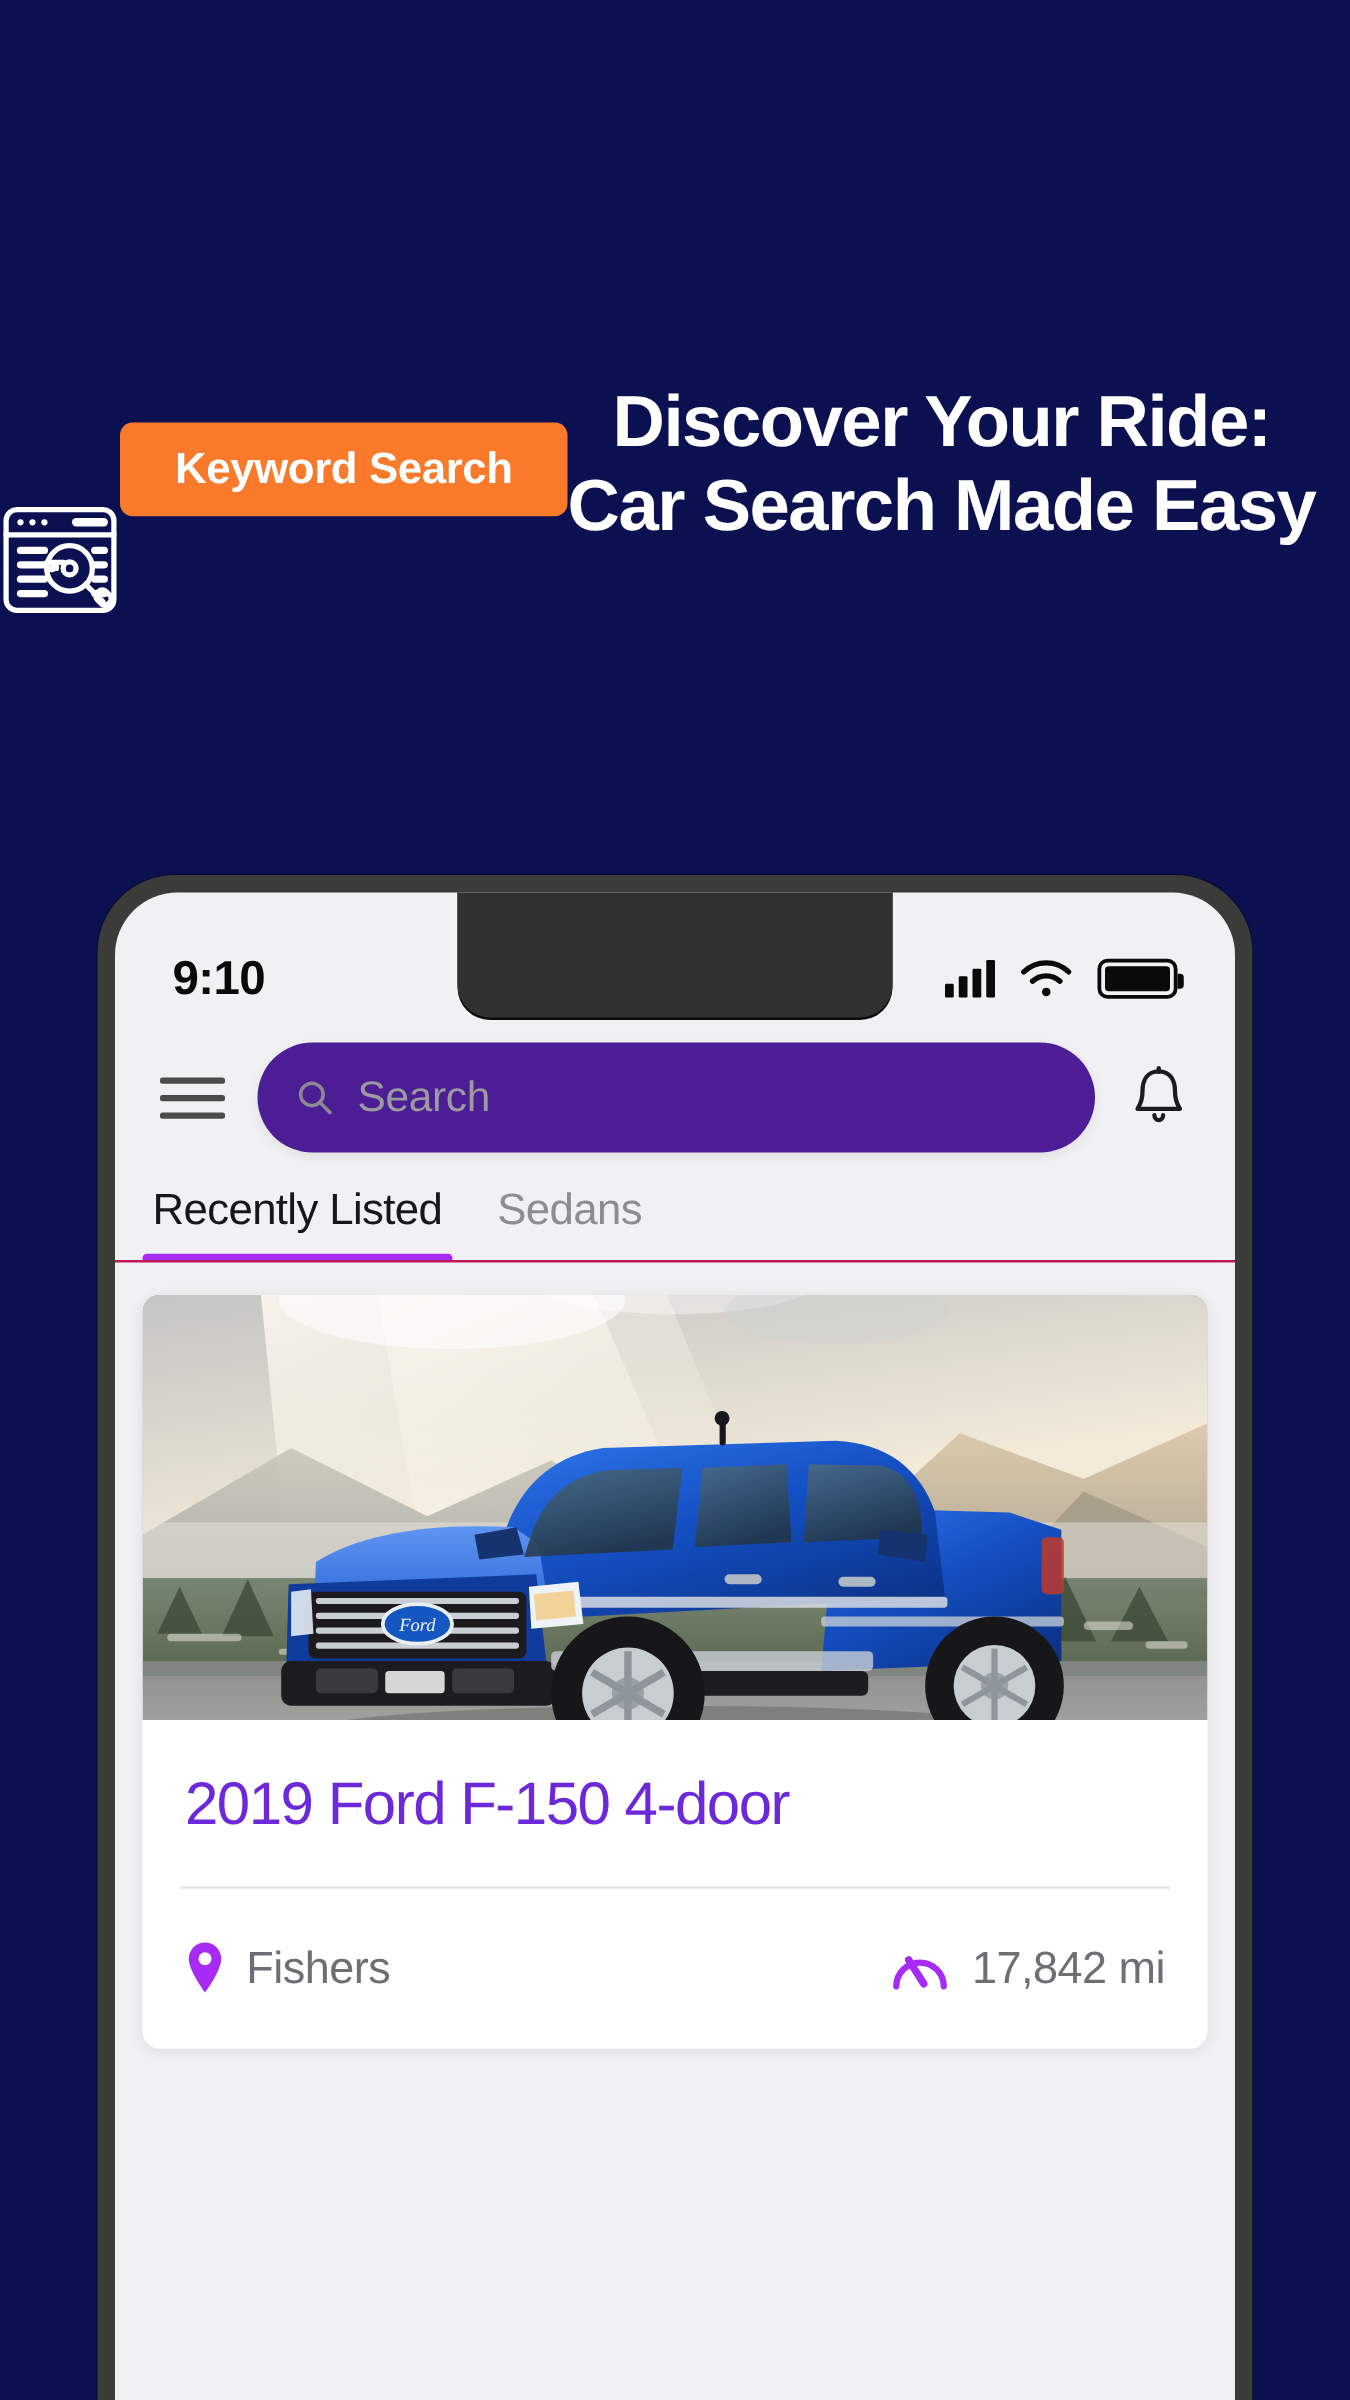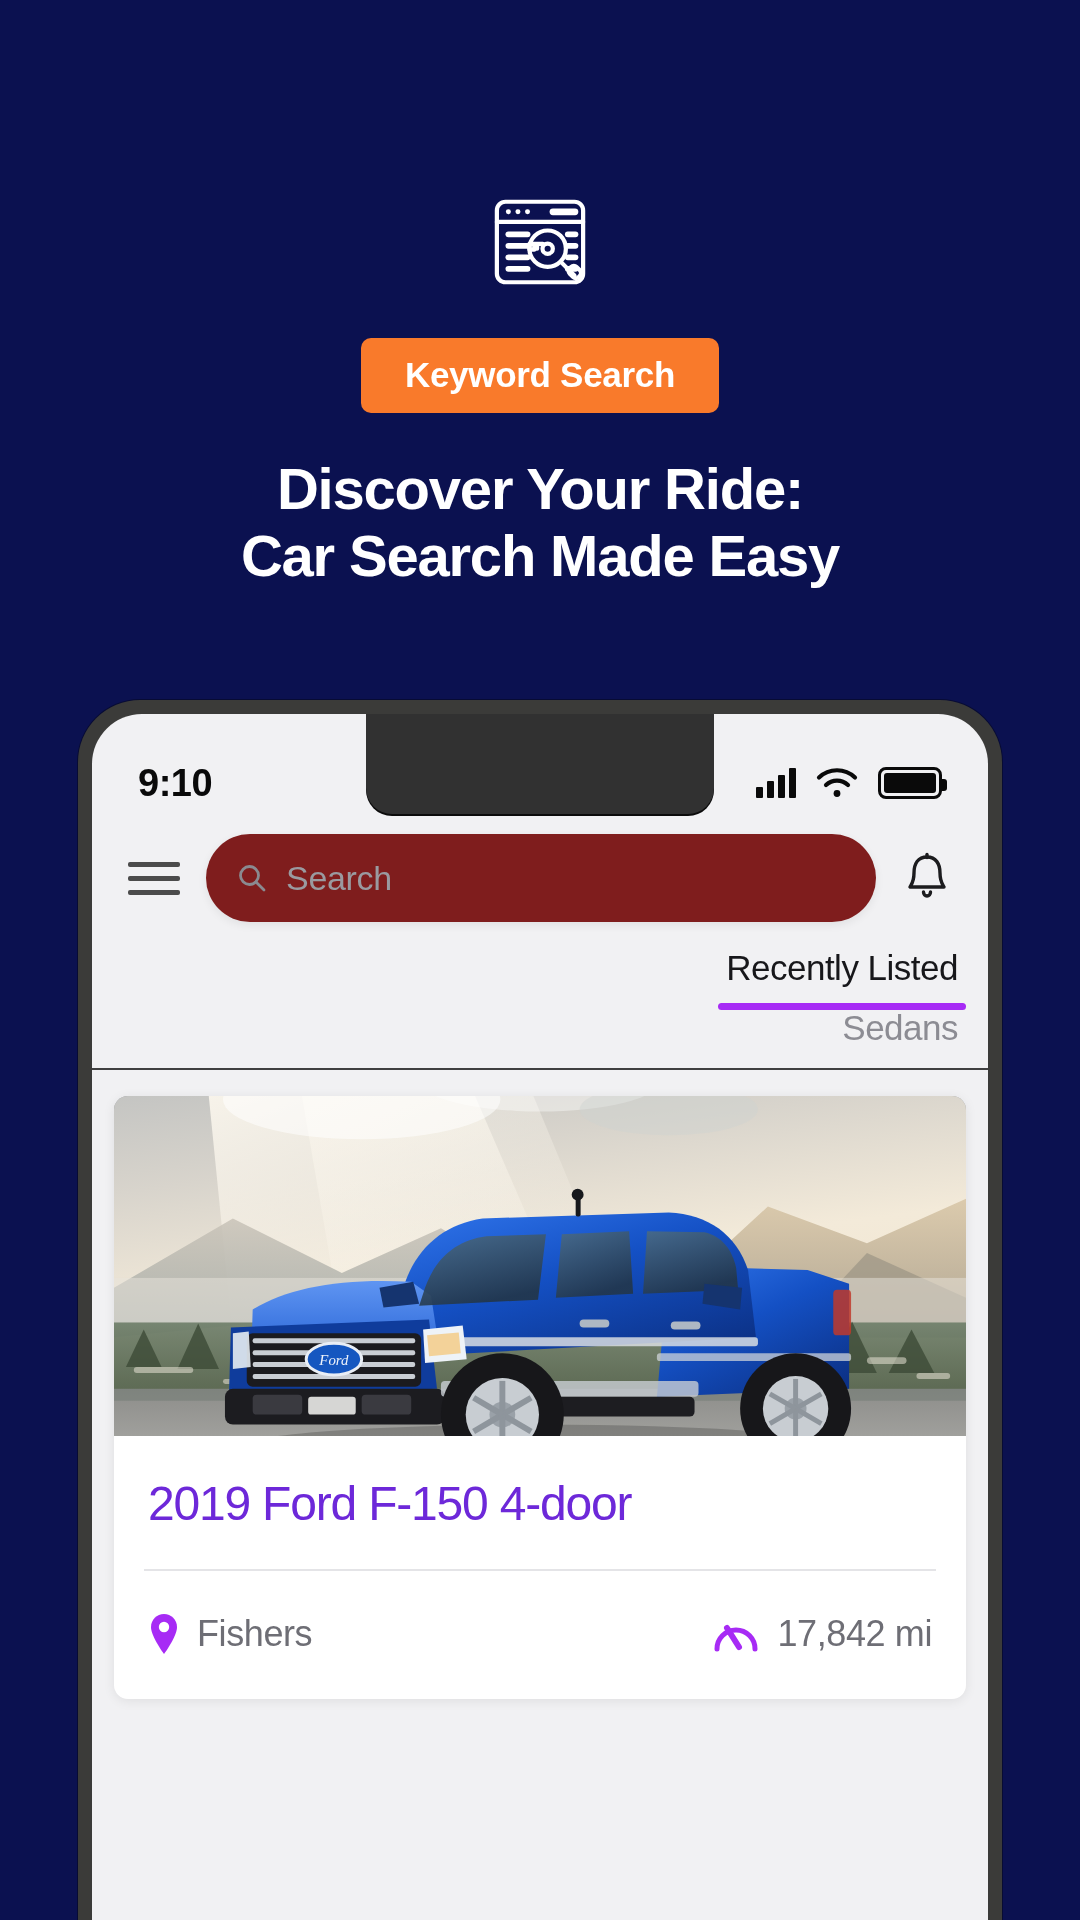--- a/index.html
+++ b/index.html
@@ -6,21 +6,21 @@
   html, body {
     width:1080px; height:1920px;
     background:#0B1150;
     font-family:"Liberation Sans", sans-serif;
     overflow:hidden;
   }
 
   
   .hero {
     position:absolute; top:0; left:0; width:1080px; height:700px;
-    display:flex; flex-direction:column; align-items:center;
+    display:flex; flex-direction:row; align-items:center;
   }
   .hero-icon {
     margin-top:196px;
     width:96px; height:92px;
     display:flex; align-items:center; justify-content:center;
   }
   .badge {
     margin-top:50px;
     background:#F97A2B;
     color:#FFFFFF;
@@ -98,34 +98,33 @@
 
   
   .searchrow {
     display:flex; align-items:center;
     padding:12px 36px 26px 36px;
     gap:26px;
   }
   .hamburger { width:52px; display:flex; flex-direction:column; gap:9px; cursor:pointer; }
   .hamburger span { display:block; height:5px; background:#4B4B4B; border-radius:2px; }
   .searchbox {
-    flex:1; height:88px; background:#7f1d1d; border-radius:44px;
+    flex:1; height:88px; background:#4c1d95; border-radius:44px;
     display:flex; align-items:center; gap:18px; padding:0 30px;
     box-shadow:0 3px 10px rgba(0,0,0,.07);
   }
   .search-ph { color:#9A9AA0; font-size:34px; letter-spacing:-0.3px; }
   .bell { width:50px; height:56px; display:flex; align-items:center; justify-content:center; }
 
   
   .tabs {
     display:flex; align-items:flex-end; gap:0;
     padding:0 8px 0 8px;
-    border-bottom:2px solid #404040;
+    border-bottom:2px solid #be185d;
     overflow:hidden;
-    flex-direction:column;
   }
   .tab {
     font-size:35px; color:#8C8C93; letter-spacing:-0.5px;
     padding:0 22px 20px 22px; white-space:nowrap; position:relative;
   }
   .tab.active { color:#17171A; }
   .tab.active::after {
     content:""; position:absolute; left:14px; right:14px; bottom:-2px;
     height:7px; background:#A72BF5; border-radius:4px;
   }

